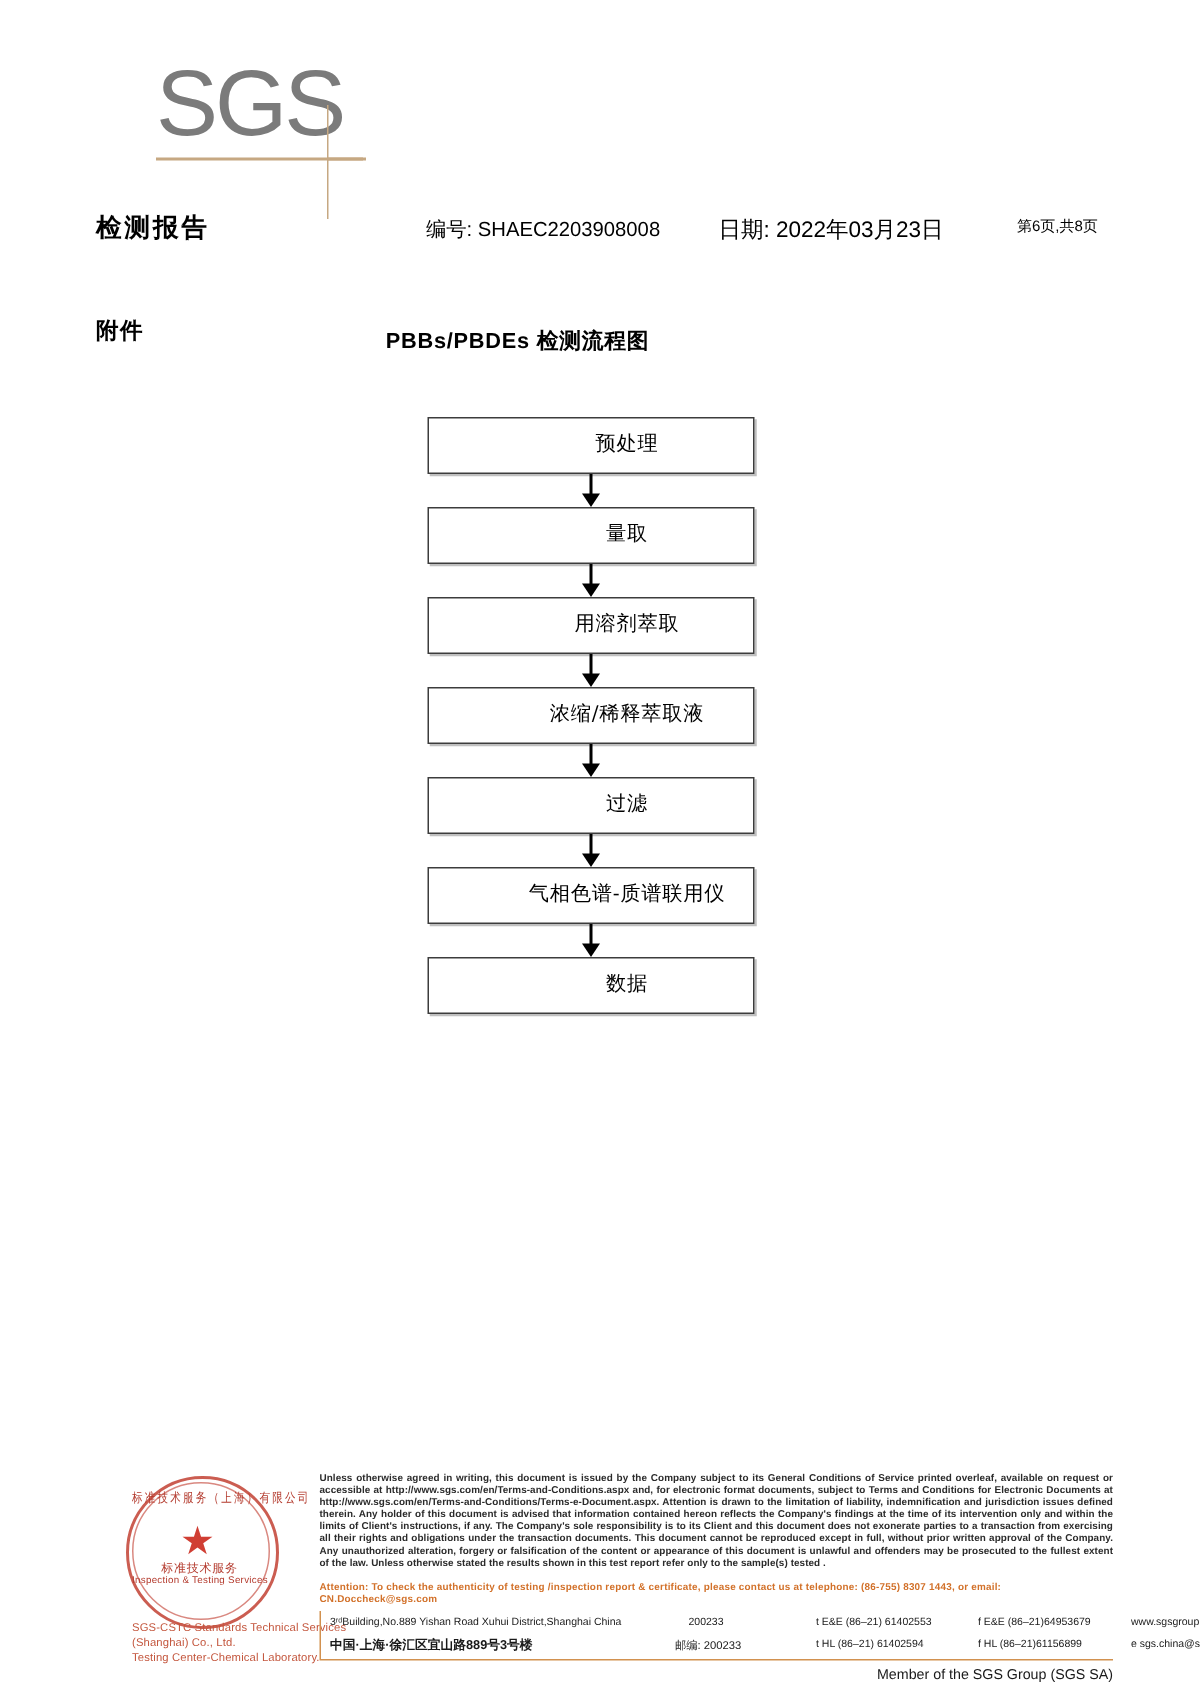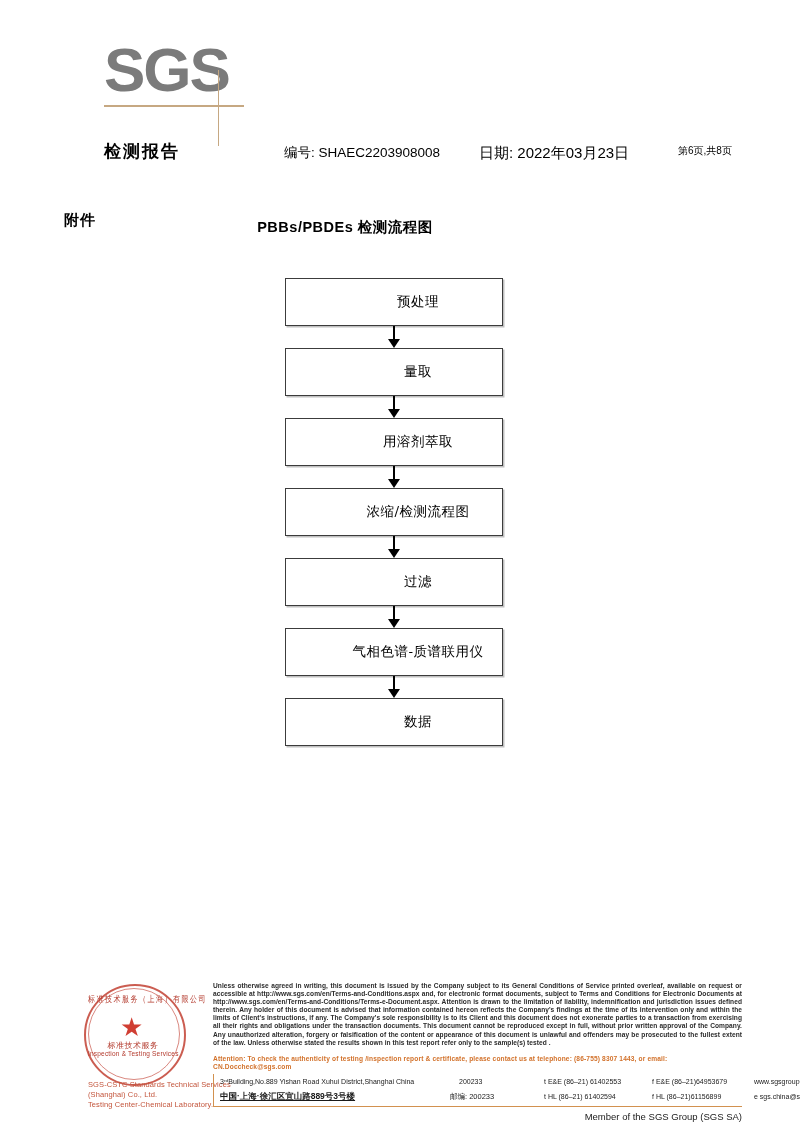--- a/index.html
+++ b/index.html
@@ -19,21 +19,21 @@
   
   #logo-block {
     position: absolute;
     left: 104px;
     top: 36px;
     width: 180px;
     height: 80px;
   }
   #logo-text {
     font-family: "Liberation Sans", "DejaVu Sans", sans-serif;
-    font-weight: bold;
+    font-weight: normal;
     font-size: 62px;
     letter-spacing: -2px;
     color: #7b7b7b;
     line-height: 68px;
     margin: 0;
     -webkit-font-smoothing: antialiased;
   }
   #logo-vline {
     position: absolute;
     left: 114px;
@@ -68,21 +68,20 @@
     height: 26px;
   }
   #doc-title {
     position: absolute;
     left: 0;
     top: 0;
     font-size: 17px;
     font-weight: bold;
     letter-spacing: 2px;
     white-space: nowrap;
-    margin-left: 40px;
   }
   #doc-no {
     position: absolute;
     left: 220px;
     top: 4px;
     font-size: 13.5px;
     white-space: nowrap;
   }
   #doc-date {
     position: absolute;
@@ -121,21 +120,21 @@
   }
   #flowchart {
     position: absolute;
     left: 285px;
     top: 278px;
     width: 218px;
   }
   .flow-node {
     position: relative;
     width: 218px;
-    height: 48px;
+    height: 38px;
     border: 1.2px solid #3c3c3c;
     box-shadow: 1.5px 1.5px 0 rgba(140,140,140,0.55);
     background: #ffffff;
     display: flex;
     align-items: center;
     justify-content: center;
     box-sizing: border-box;
     padding-left: 48px;
   }
   .flow-node-label {
@@ -336,21 +335,20 @@
     font-size: 7px;
     color: #1a1a1a;
   }
   .addr-cn {
     position: absolute;
     left: 6px;
     top: 0;
     font-size: 8.5px;
     font-weight: bold;
     color: #1a1a1a;
-    text-decoration: underline;
   }
   .addr-zip-cn {
     position: absolute;
     left: 236px;
     top: 0;
     font-size: 7.5px;
     font-weight: normal;
     color: #1a1a1a;
   }
   #footer-rule {
@@ -411,21 +409,21 @@
 
   <div class="flow-node">
     <span class="flow-node-label">用溶剂萃取</span>
   </div>
   <div class="flow-arrow">
     <div class="shaft"></div>
     <div class="head"></div>
   </div>
 
   <div class="flow-node">
-    <span class="flow-node-label">浓缩/检测流程图</span>
+    <span class="flow-node-label">浓缩/稀释萃取液</span>
   </div>
   <div class="flow-arrow">
     <div class="shaft"></div>
     <div class="head"></div>
   </div>
 
   <div class="flow-node">
     <span class="flow-node-label">过滤</span>
   </div>
   <div class="flow-arrow">

